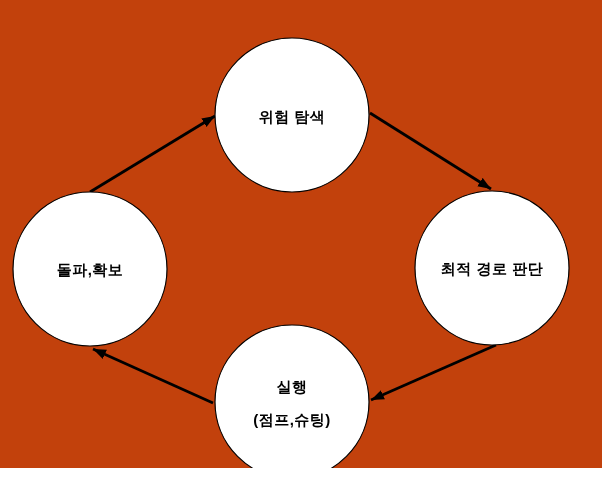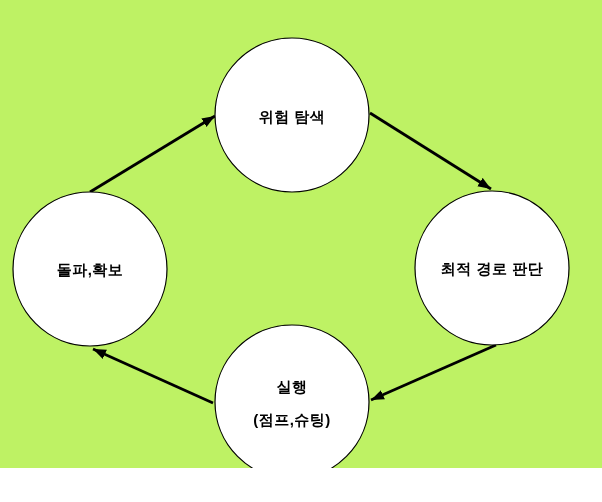--- a/index.html
+++ b/index.html
@@ -4,21 +4,21 @@
 <style>
   html, body {
     margin: 0;
     padding: 0;
     background: #ffffff;
   }
   .canvas {
     position: relative;
     width: 602px;
     height: 468px;
-    background: #bef264;
+    background: #c2410c;
     overflow: hidden;
   }
   svg { display: block; }
   .node {
     fill: #ffffff;
     stroke: #000000;
     stroke-width: 1.2;
   }
   .edge {
     stroke: #000000;

